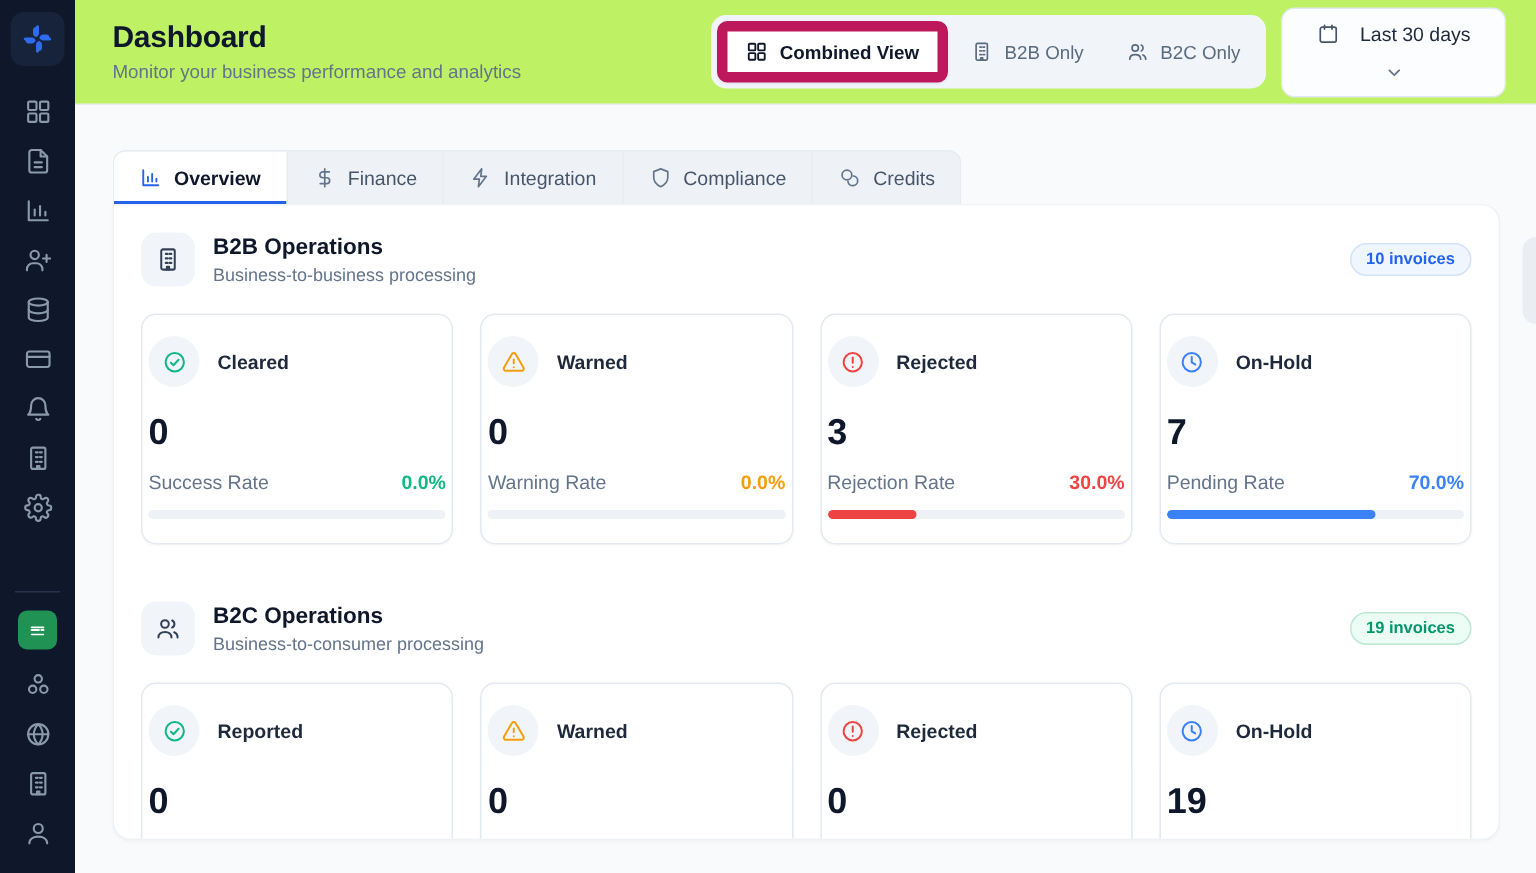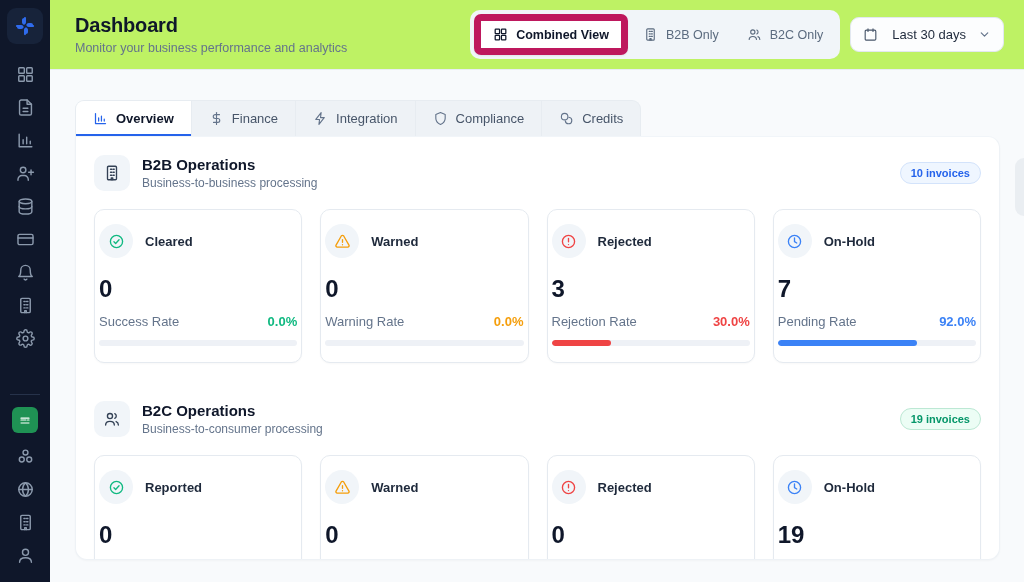--- a/index.html
+++ b/index.html
@@ -22,21 +22,21 @@
 
   .topbar { height:70px; background:#bef264; border-bottom:1px solid #e8edf2; display:flex; align-items:center; justify-content:space-between; padding:0 20px 0 25px; flex-shrink:0; }
   .page-title { font-size:20px; font-weight:700; letter-spacing:-0.2px; color:#0f172a; }
   .page-sub { font-size:12.5px; color:#64748b; margin-top:4px; }
 
   .top-controls { display:flex; align-items:center; gap:10px; }
   .segment { display:flex; align-items:center; background:#f1f5f9; border-radius:10px; padding:4px; gap:2px; }
   .seg-btn { display:flex; align-items:center; gap:8px; padding:6px 12px; border-radius:7px; font-size:12.5px; color:#5b6b7f; background:transparent; border:1px solid transparent; cursor:pointer; white-space:nowrap; }
   .seg-btn svg { width:15px; height:15px; }
   .seg-btn.active { background:#ffffff; color:#0f172a; font-weight:700; border:7px solid #be185d; box-shadow:0 1px 2px rgba(15,23,42,.07); }
-  .date-select { display:flex; align-items:center; gap:12px; padding:9px 12px; border:1px solid #e2e8f0; border-radius:9px; background:#fcfdfe; font-size:13px; color:#1e293b; cursor:pointer; min-width:150px; justify-content:space-between; }
+  .date-select { display:flex; align-items:center; gap:12px; padding:9px 12px; border:1px solid #e2e8f0; border-radius:9px; background:#fcfdfe; font-size:13px; color:#1e293b; cursor:pointer; min-width:150px; justify-content:space-between;flex-direction:column; }
   .date-select .dl { display:flex; align-items:center; gap:14px; }
   .date-select svg { width:15px; height:15px; color:#475569; }
   .date-select .chev svg { width:13px; height:13px; color:#64748b; }
 
   .content { flex:1; padding:30px 24px 0 25px; display:flex; flex-direction:column; min-height:0; }
 
   
   .tabs { display:inline-flex; align-self:flex-start; background:#eef2f6; border:1px solid #e7ecf1; border-bottom:none; border-radius:9px 9px 0 0; overflow:hidden; }
   .tab { display:flex; align-items:center; gap:8px; padding:10px 17px; font-size:13px; color:#475569; border-right:1px solid #e7ecf1; cursor:pointer; background:transparent; white-space:nowrap; }
   .tab:last-child { border-right:none; }
@@ -408,21 +408,21 @@
                   <svg viewBox="0 0 24 24" fill="none" stroke="currentColor" stroke-width="1.9" stroke-linecap="round" stroke-linejoin="round">
                     <circle cx="12" cy="12" r="8.6"></circle>
                     <path d="M12 7v5.2l3.2 1.9"></path>
                   </svg>
                 </div>
               <span class="card-label">On-Hold</span>
             </div>
             <div class="card-value">7</div>
             <div class="rate-row">
               <span>Pending Rate</span>
-              <span class="rate-val c-blue">92.0%</span>
+              <span class="rate-val c-blue">70.0%</span>
             </div>
             <div class="bar">
                 <div class="bar-fill" style="width: 70%; background: rgb(59, 130, 246);"></div>
               </div>
           </div>
         </div>
 
         <div class="sec-head">
           <div class="sec-icon">
               <svg viewBox="0 0 24 24" fill="none" stroke="currentColor" stroke-width="1.8" stroke-linecap="round" stroke-linejoin="round">

